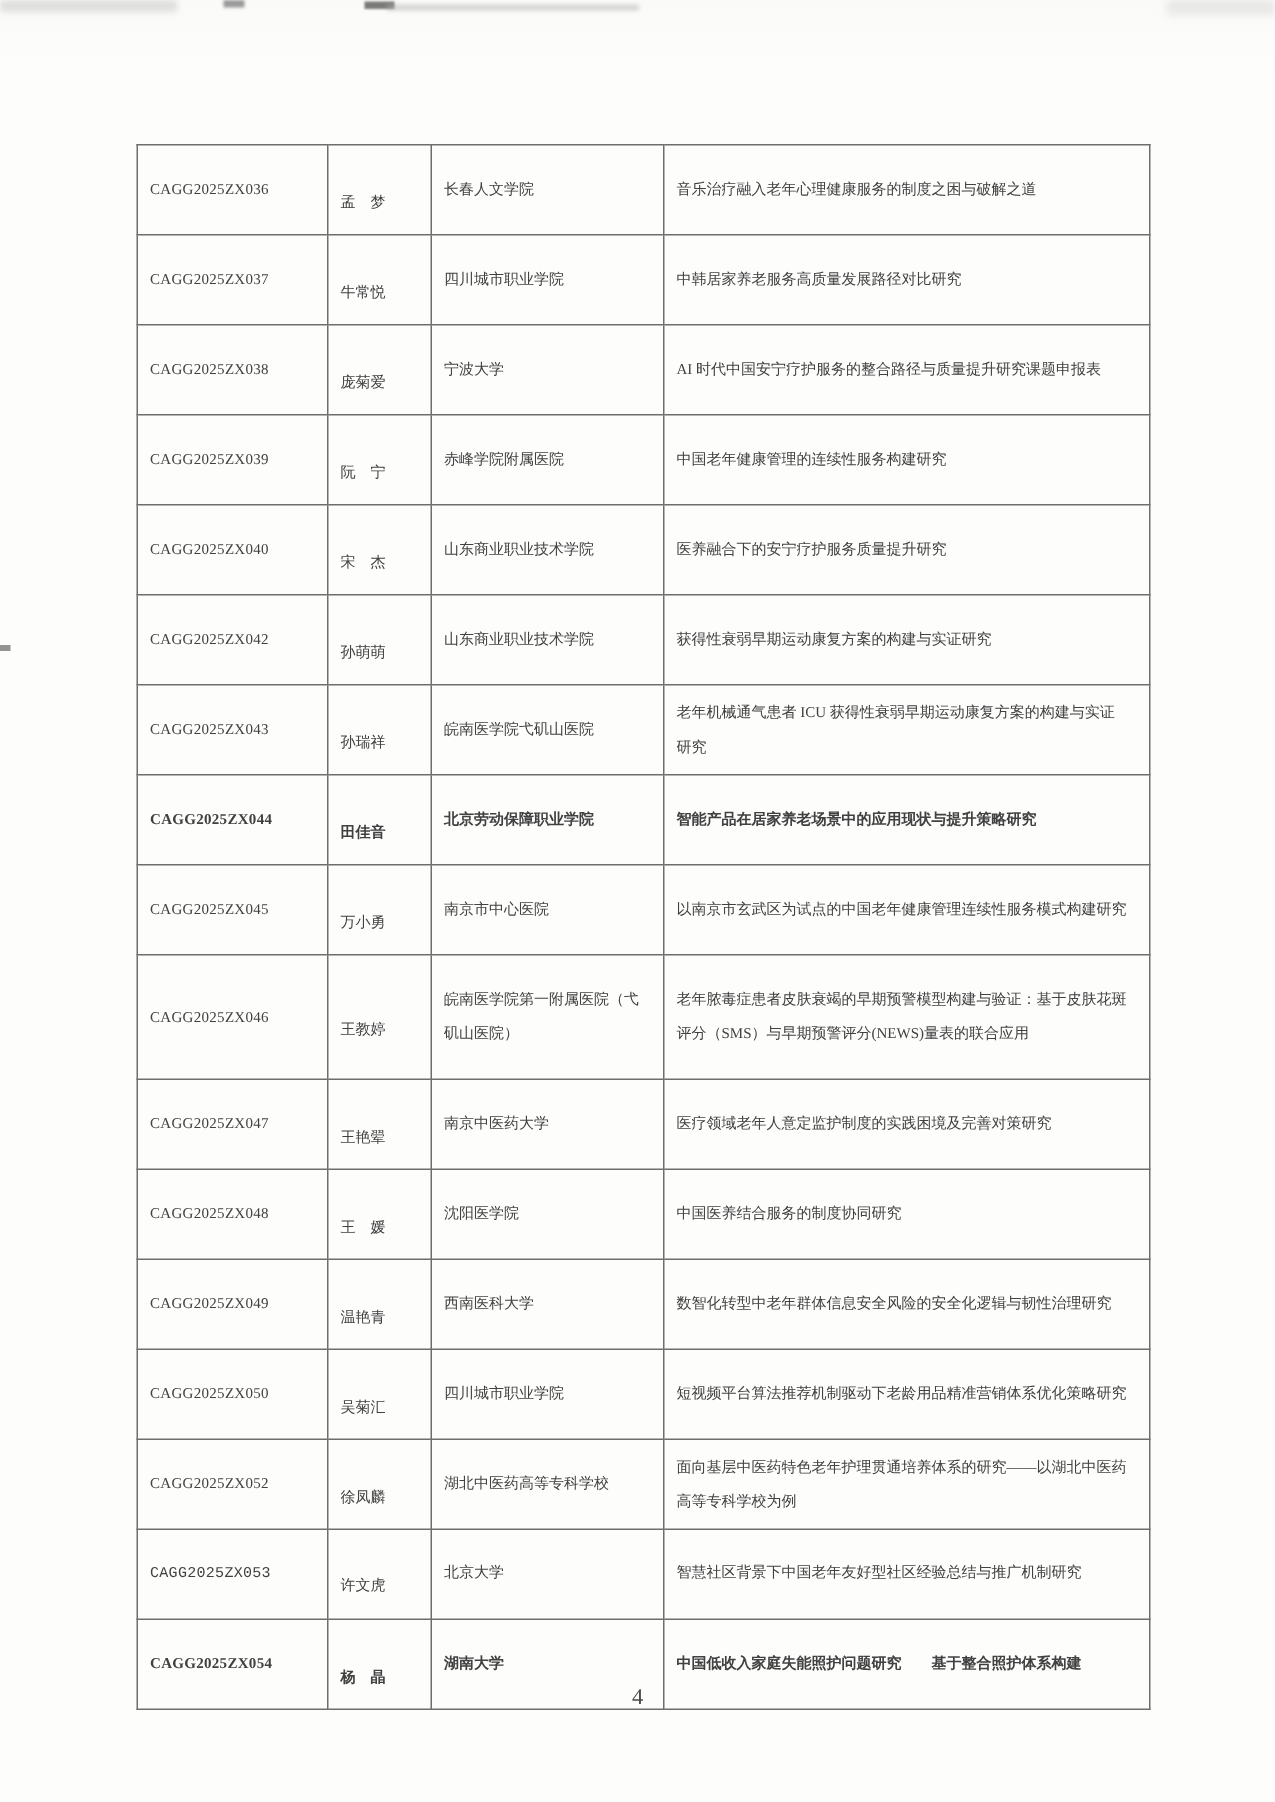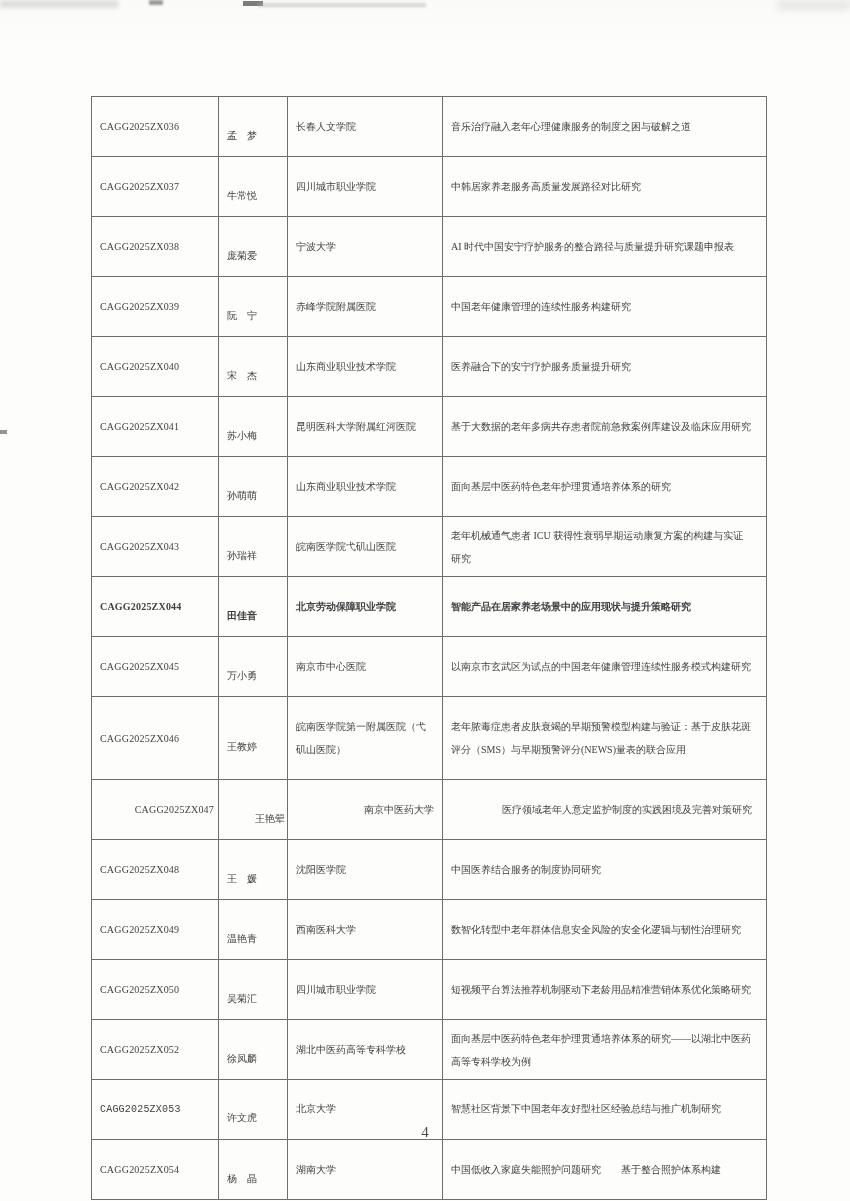--- a/index.html
+++ b/index.html
@@ -107,31 +107,25 @@
           <td class="col-name">阮　宁</td>
           <td class="col-institution">赤峰学院附属医院</td>
           <td class="col-title">中国老年健康管理的连续性服务构建研究</td>
         </tr>
         <tr style="height: 47px;">
           <td class="col-id">CAGG2025ZX040</td>
           <td class="col-name">宋　杰</td>
           <td class="col-institution">山东商业职业技术学院</td>
           <td class="col-title">医养融合下的安宁疗护服务质量提升研究</td>
         </tr>
-        <tr style="height: 48px;">
-          <td class="col-id">CAGG2025ZX041</td>
-          <td class="col-name">苏小梅</td>
-          <td class="col-institution">昆明医科大学附属红河医院</td>
-          <td class="col-title">基于大数据的老年多病共存患者院前急救案例库建设及临床应用研究</td>
-        </tr>
         <tr style="height: 50px;">
           <td class="col-id">CAGG2025ZX042</td>
           <td class="col-name">孙萌萌</td>
           <td class="col-institution">山东商业职业技术学院</td>
-          <td class="col-title">面向基层中医药特色老年护理贯通培养体系的研究</td>
+          <td class="col-title">获得性衰弱早期运动康复方案的构建与实证研究</td>
         </tr>
         <tr style="height: 48px;">
           <td class="col-id">CAGG2025ZX043</td>
           <td class="col-name">孙瑞祥</td>
           <td class="col-institution">皖南医学院弋矶山医院</td>
           <td class="col-title">老年机械通气患者 ICU 获得性衰弱早期运动康复方案的构建与实证研究</td>
         </tr>
         <tr style="height: 48px; font-weight: bold;">
           <td class="col-id">CAGG2025ZX044</td>
           <td class="col-name">田佳音</td>
@@ -143,21 +137,21 @@
           <td class="col-name">万小勇</td>
           <td class="col-institution">南京市中心医院</td>
           <td class="col-title">以南京市玄武区为试点的中国老年健康管理连续性服务模式构建研究</td>
         </tr>
         <tr style="height: 75px;">
           <td class="col-id">CAGG2025ZX046</td>
           <td class="col-name">王教婷</td>
           <td class="col-institution">皖南医学院第一附属医院（弋矶山医院）</td>
           <td class="col-title">老年脓毒症患者皮肤衰竭的早期预警模型构建与验证：基于皮肤花斑评分（SMS）与早期预警评分(NEWS)量表的联合应用</td>
         </tr>
-        <tr style="height: 49px; text-align: right;">
+        <tr style="height: 49px;">
           <td class="col-id">CAGG2025ZX047</td>
           <td class="col-name">王艳翚</td>
           <td class="col-institution">南京中医药大学</td>
           <td class="col-title">医疗领域老年人意定监护制度的实践困境及完善对策研究</td>
         </tr>
         <tr style="height: 33px;">
           <td class="col-id">CAGG2025ZX048</td>
           <td class="col-name">王　媛</td>
           <td class="col-institution">沈阳医学院</td>
           <td class="col-title">中国医养结合服务的制度协同研究</td>
@@ -179,21 +173,21 @@
           <td class="col-name">徐凤麟</td>
           <td class="col-institution">湖北中医药高等专科学校</td>
           <td class="col-title">面向基层中医药特色老年护理贯通培养体系的研究——以湖北中医药高等专科学校为例</td>
         </tr>
         <tr style="height: 50px; font-family: Liberation Mono, monospace;">
           <td class="col-id">CAGG2025ZX053</td>
           <td class="col-name">许文虎</td>
           <td class="col-institution">北京大学</td>
           <td class="col-title">智慧社区背景下中国老年友好型社区经验总结与推广机制研究</td>
         </tr>
-        <tr style="height: 50px;">
+        <tr style="height: 50px; font-weight: bold;">
           <td class="col-id">CAGG2025ZX054</td>
           <td class="col-name">杨　晶</td>
           <td class="col-institution">湖南大学</td>
           <td class="col-title">中国低收入家庭失能照护问题研究　　基于整合照护体系构建</td>
         </tr>
       </tbody>
   </table>
 
   <div class="page-number">4</div>
 

